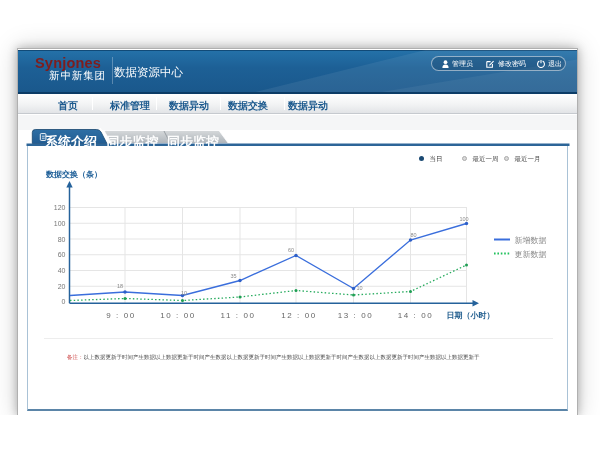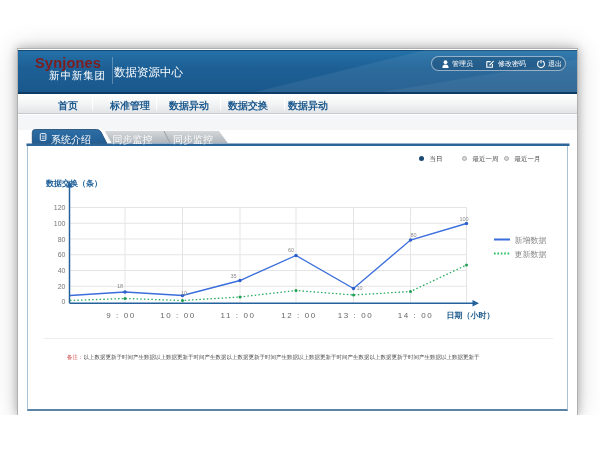--- a/index.html
+++ b/index.html
@@ -27,32 +27,32 @@
   #nav { left:17.5px; top:93.5px; width:559px; height:20px;
     background:linear-gradient(180deg,#ffffff 0%, #f2f3f4 55%, #e2e4e7 100%);
     border-bottom:1px solid #c6cacf; }
   .navitem { top:98.5px; transform:translateX(-50%); color:#1d5a8e; font-size:10px; font-weight:bold; white-space:nowrap; }
   .navdiv { top:97px; width:1px; height:13px; background:#c8c8c8; border-right:1px solid #fff; }
   #gap { left:17.5px; top:114.5px; width:559px; height:15px; background:#f5f6f7; }
   
   #panel { left:26.5px; top:146px; width:541.5px; height:265px; background:#fff;
     border-left:1px solid #a9c2d6; border-right:1px solid #a9c2d6; border-bottom:2px solid #5b85a8; }
   
-  .tabtxt { font-weight:normal; font-size:10px; white-space:nowrap; transform:translateX(-50%); }
+  .tabtxt { font-weight:bold; font-size:13px; white-space:nowrap; transform:translateX(-50%); }
   #tab1t { left:71px; top:132.5px; color:#fff; }
   #tab2t { left:132.5px; top:133px; color:#fdfdfd; }
   #tab3t { left:193px; top:133px; color:#fdfdfd; }
   
   .dot { width:5px; height:5px; border-radius:50%; top:155.5px; }
   #dot1 { left:419px; background:#1b4a73; }
   #dot2, #dot3 { background:#d9d9d9; border:1px solid #ababab; }
   #dot2 { left:462px; } #dot3 { left:504px; }
   .radlab { top:154.5px; font-size:6.5px; color:#4a4a4a; white-space:nowrap; }
   #rl1 { left:429.5px; color:#333; } #rl2 { left:472.5px; } #rl3 { left:514.5px; }
-  #ytitle { left:46px; top:178px; font-size:8px; font-weight:bold; color:#1e5f98; white-space:nowrap; }
+  #ytitle { left:46px; top:169px; font-size:8px; font-weight:bold; color:#1e5f98; white-space:nowrap; }
   
   #notesep { left:44px; top:338px; width:509px; height:1px; background:#ededed; }
   #note { left:67px; top:353.5px; font-size:5.5px; color:#4a4a4a; white-space:nowrap; }
   #note b { color:#cc4444; font-weight:normal; }
   svg.lay { left:0; top:0; }
 </style>
 </head>
 <body>
 <div class="abs" id="page"></div>
 <div class="abs" id="header"></div>

